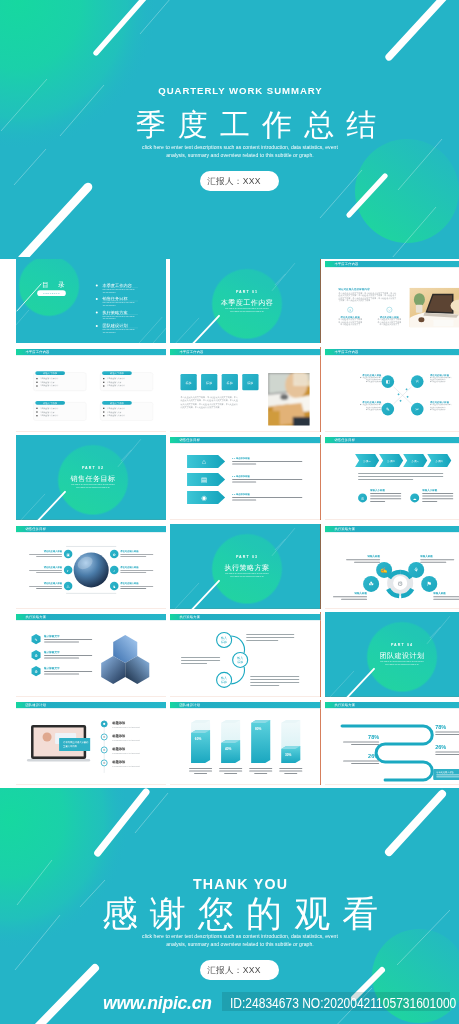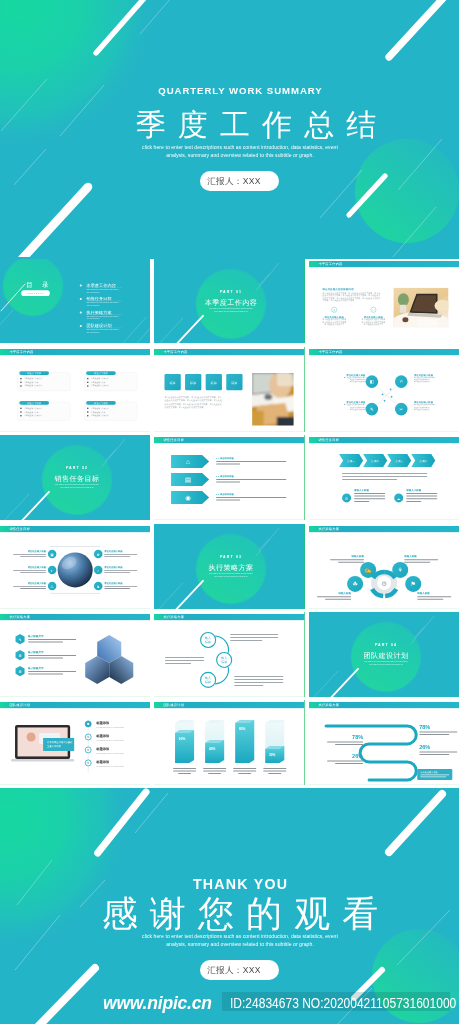--- a/index.html
+++ b/index.html
@@ -9,21 +9,21 @@
   .page{position:relative;width:459px;height:1024px;}
   
   .banner{position:relative;width:459px;overflow:hidden;background:#24b4c7;}
   #hero{height:258.5px;}
   #outro{height:236.8px;margin-top:3px;}
   .deco{position:absolute;pointer-events:none;}
   
   .grid{position:relative;width:459px;display:grid;
         grid-template-columns:150.33px 150.33px 150.33px;
         column-gap:4px;row-gap:3.5px;}
-  .thumb{position:relative;width:150.33px;height:84.9px;overflow:hidden;background:#22c55e;}
+  .thumb{position:relative;width:150.33px;height:84.9px;overflow:hidden;background:#c2410c;margin-left:16px;}
   .thumb svg{display:block;width:150.33px;height:84.9px;}
   .tt{font-family:"Liberation Sans",sans-serif;}
   
   .footer{position:absolute;left:0;bottom:0;width:459px;height:34px;}
   
   .hero-text{position:absolute;left:21px;top:0;width:438px;text-align:center;color:#fff;}
   .hero-eyebrow{position:absolute;left:0;top:85px;width:438px;
                 font-size:9.6px;font-weight:bold;letter-spacing:0.95px;text-indent:0.95px;
                 line-height:12px;}
   .hero-title{position:absolute;left:16px;top:108px;width:438px;

